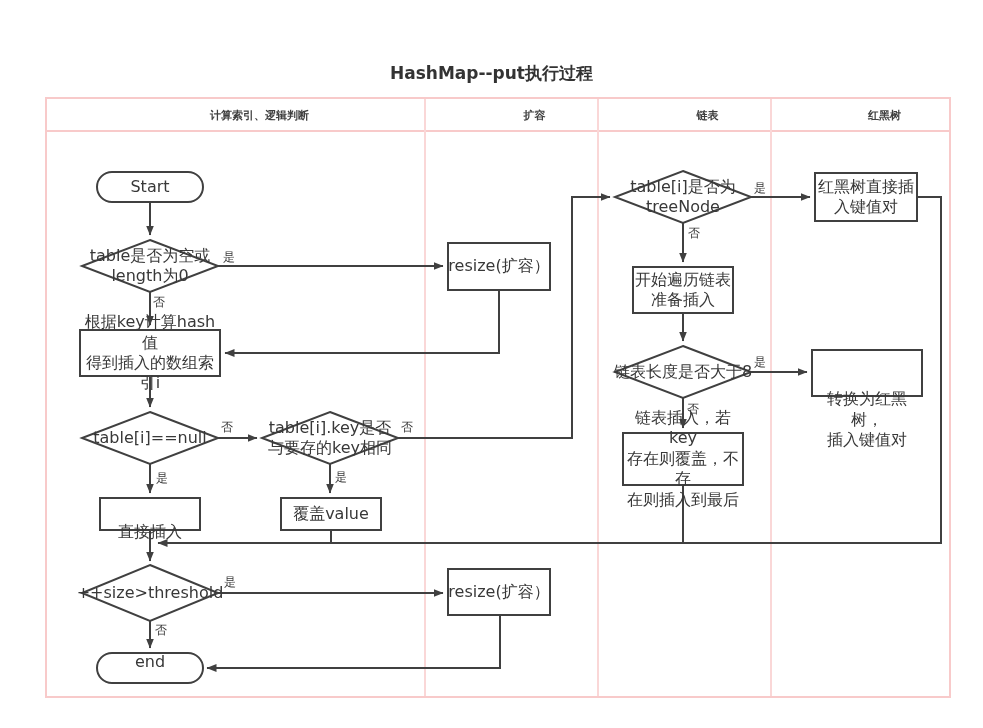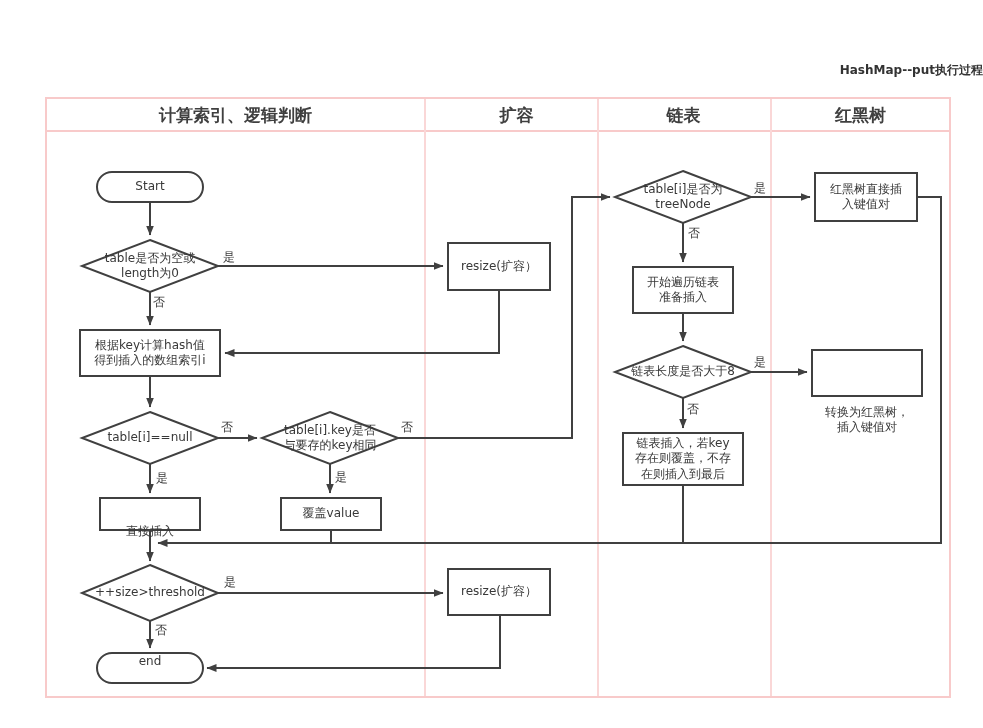--- a/index.html
+++ b/index.html
@@ -1,49 +1,49 @@
 <!DOCTYPE html>
 <html><head>
 <meta charset="utf-8">
 <style>
   html,body{margin:0;padding:0;background:#ffffff;}
   #canvas{position:relative;width:983px;height:728px;background:#ffffff;overflow:hidden;
           font-family:"DejaVu Sans","Liberation Sans",sans-serif;color:#383838;}
-  .page-title{position:absolute;left:0;top:62px;width:983px;text-align:right;
-              font-size:12px;font-weight:bold;color:#333333;}
+  .page-title{position:absolute;left:0;top:62px;width:983px;text-align:center;
+              font-size:17px;font-weight:bold;color:#333333;}
   
   .lane-frame{position:absolute;left:45px;top:97px;width:906px;height:601px;
               border:2px solid #f8caca;box-sizing:border-box;}
   .lane-header-row{position:absolute;left:0;top:0;width:100%;height:33px;
                    border-bottom:2px solid #f8caca;box-sizing:border-box;}
   .lane-divider{position:absolute;top:0;height:100%;width:0;border-left:2px solid #fad7d7;}
   .lane-header{position:absolute;top:0;height:33px;line-height:33px;text-align:center;
-               font-size:17px;font-weight:bold;color:#3f3f3f;}
+               font-size:11px;font-weight:bold;color:#3f3f3f;padding-left:24px;}
   
   svg.flow{position:absolute;left:0;top:0;width:983px;height:728px;}
   svg.flow *{vector-effect:non-scaling-stroke;}
   .shape-text{position:absolute;display:flex;align-items:center;justify-content:center;
-              text-align:center;white-space:pre-line;font-size:12px;line-height:1.28;
+              text-align:center;white-space:pre-line;font-size:16px;line-height:1.28;
               color:#383838;}
   .edge-label{position:absolute;font-size:12px;color:#383838;}
 </style>
 </head>
 <body>
 
 <div id="canvas">
 
   <div class="page-title">HashMap--put执行过程</div>
 
   <div class="lane-frame">
     <div class="lane-header-row"></div>
     <div class="lane-divider" style="left:377px;"></div>
     <div class="lane-divider" style="left:550px;"></div>
     <div class="lane-divider" style="left:723px;"></div>
     <div class="lane-header" style="left:0;width:377px;">计算索引、逻辑判断</div>
-    <div class="lane-header" style="left:377px;width:173px;margin-left:6px;">扩容</div>
+    <div class="lane-header" style="left:377px;width:173px;">扩容</div>
     <div class="lane-header" style="left:550px;width:173px;">链表</div>
     <div class="lane-header" style="left:723px;width:181px;border-radius:14px;">红黑树</div>
   </div>
 
   <svg class="flow" viewBox="0 0 983 728">
     <defs>
       <marker id="arrow" markerWidth="11" markerHeight="9" refX="9.5" refY="4" orient="auto" markerUnits="userSpaceOnUse">
         <path d="M0,0 L10,4 L0,8 z" fill="#404040"></path>
       </marker>
     </defs>

